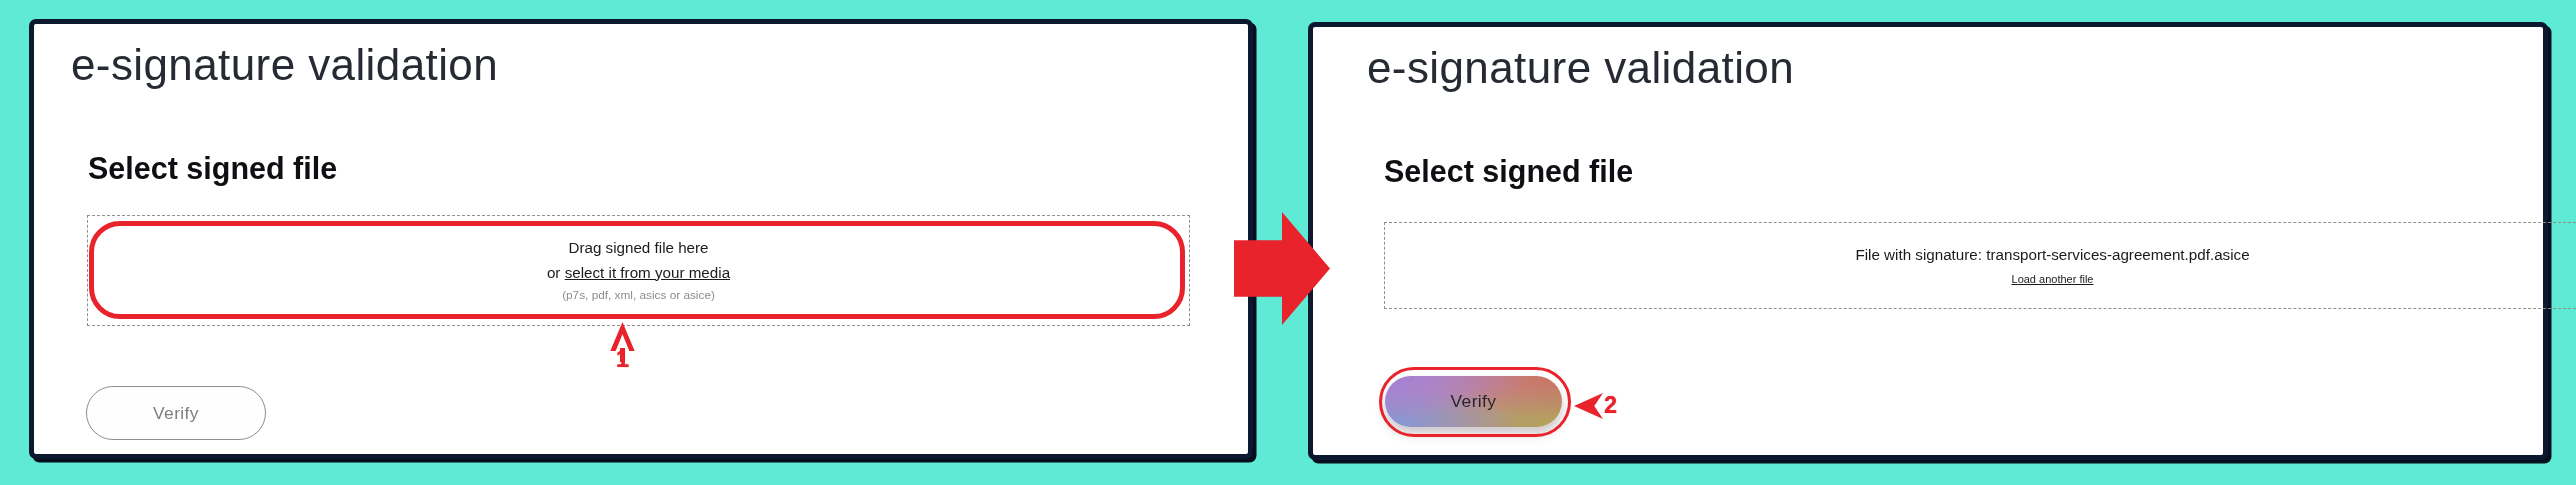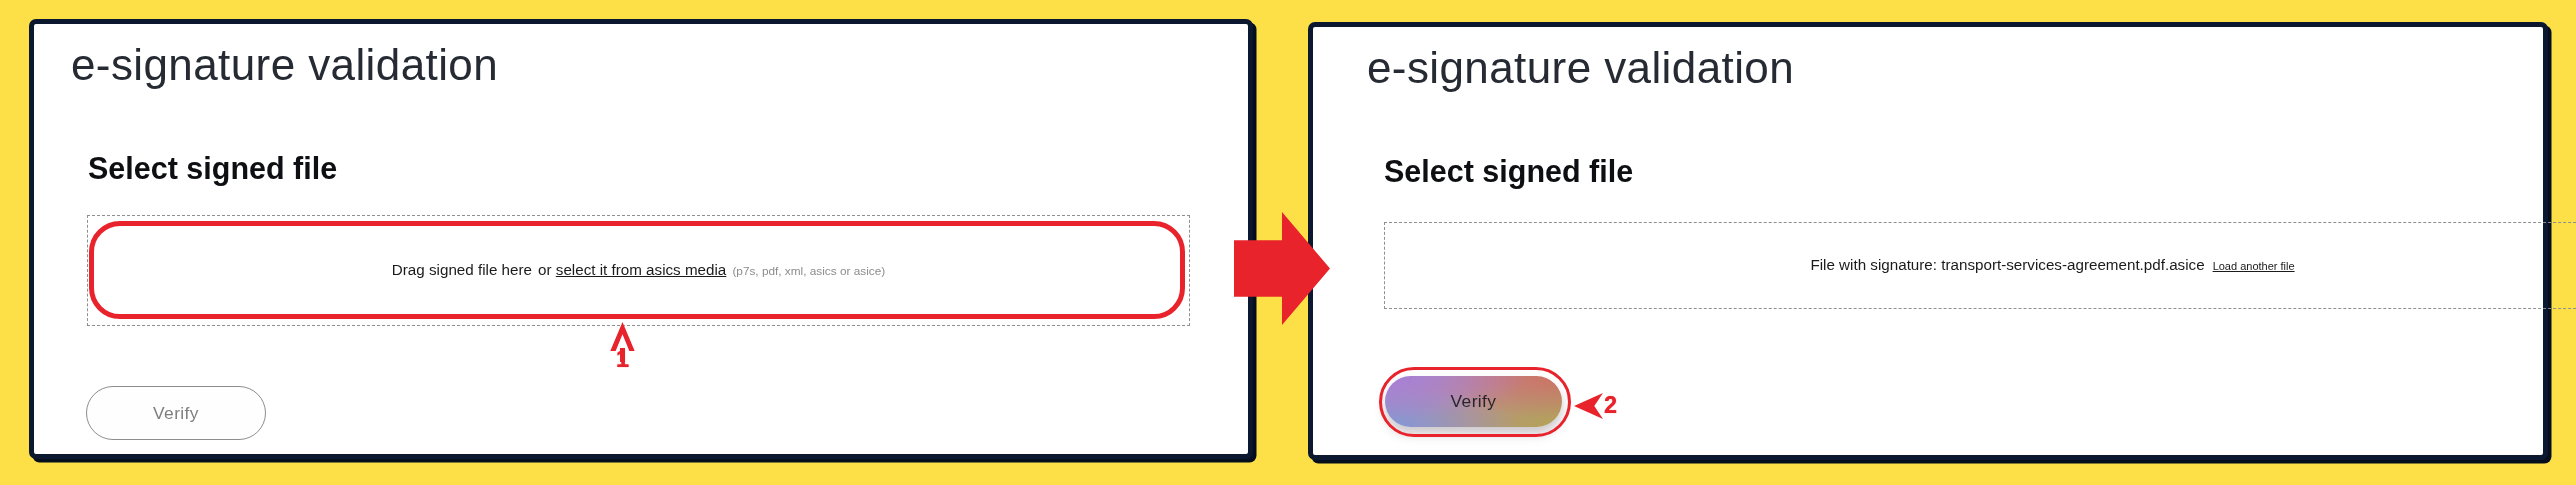--- a/index.html
+++ b/index.html
@@ -1,17 +1,17 @@
 <!DOCTYPE html>
 <html style="font-size:14px"><head>
 <meta charset="utf-8">
 <style>
   html,body { margin:0; padding:0; background:#000; }
   .page {
-    position:relative; width:2576px; height:486px; background:#fde047;
+    position:relative; width:2576px; height:486px; background:#5eead4;
     font-family:"Liberation Sans", sans-serif; overflow:hidden;
   }
   .card {
     position:absolute; background:#ffffff; border:5.2px solid #0b1830;
     border-radius:7px; box-sizing:border-box; box-shadow:3.5px 3.5px 0 #050e1d;
   }
   .card-left  { left:29px;   top:19px; width:1224px; height:440px; }
   .card-right { left:1308px; top:22px; width:1240px; height:438px; }
 
   .title {
@@ -20,21 +20,21 @@
   }
   .heading {
     position:absolute; margin:0; left:54px; top:127px;
     font-size:30.5px; font-weight:700; color:#0e0f12;
   }
   .card-right .title   { left:54px; }
   .card-right .heading { left:71px; }
 
   .dropzone {
     position:absolute; border:1.7px dashed #8f8f8f; box-sizing:border-box;
-    display:flex; flex-direction:row; align-items:center; justify-content:center;
+    display:flex; flex-direction:column; align-items:center; justify-content:center;
     text-align:center; cursor:pointer;
   }
   .dz-left  { left:53px; top:191px; width:1103px; height:111px; gap:6.1px; }
   .dz-right { left:71px; top:195px; width:1337px; height:87px; gap:8px;align-items:center; }
 
   .dz-line   { font-size:15.2px; color:#1b1b1b; line-height:1.2; position:relative; z-index:2; }
   .dz-hint   { font-size:11.8px; color:#8c8c8c; margin-top:0; position:relative; z-index:2; }
   .dz-link   { color:#1b1b1b; text-decoration:underline; cursor:pointer; }
   .dz-link-sm{ font-size:11px; color:#1b1b1b; text-decoration:underline; cursor:pointer; position:relative; z-index:2; }
 
@@ -102,21 +102,21 @@
 
 <div class="page">
 
   <section class="card card-left">
     <h1 class="title">e-signature validation</h1>
     <h2 class="heading">Select signed file</h2>
 
     <div class="dropzone dz-left">
       <div class="highlight-dropzone"></div>
       <div class="dz-line">Drag signed file here</div>
-      <div class="dz-line"><span>or </span><span class="dz-link">select it from asics media</span></div>
+      <div class="dz-line"><span>or </span><span class="dz-link">select it from your media</span></div>
       <div class="dz-hint">(p7s, pdf, xml, asics or asice)</div>
     </div>
 
     <button class="verify-btn verify-outline">Verify</button>
   </section>
 
   <section class="card card-right">
     <h1 class="title">e-signature validation</h1>
     <h2 class="heading">Select signed file</h2>
 

